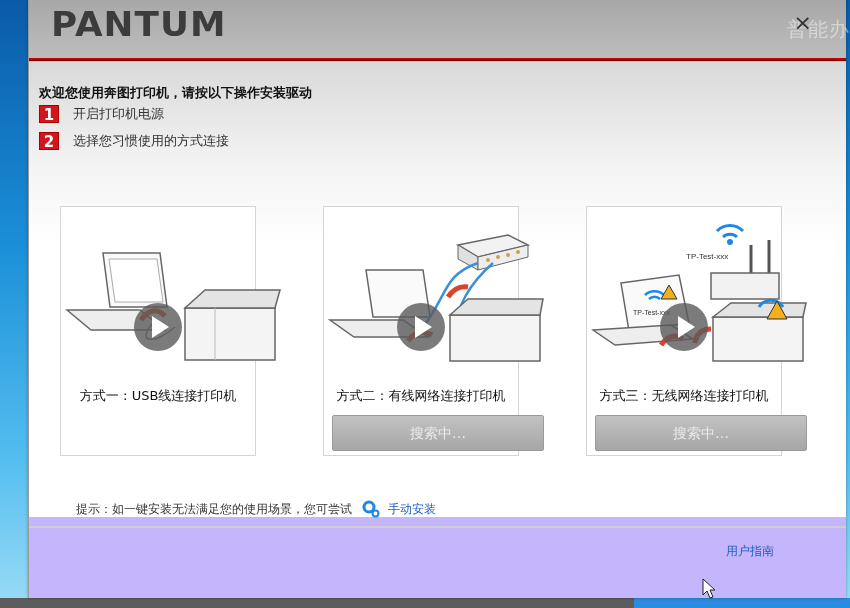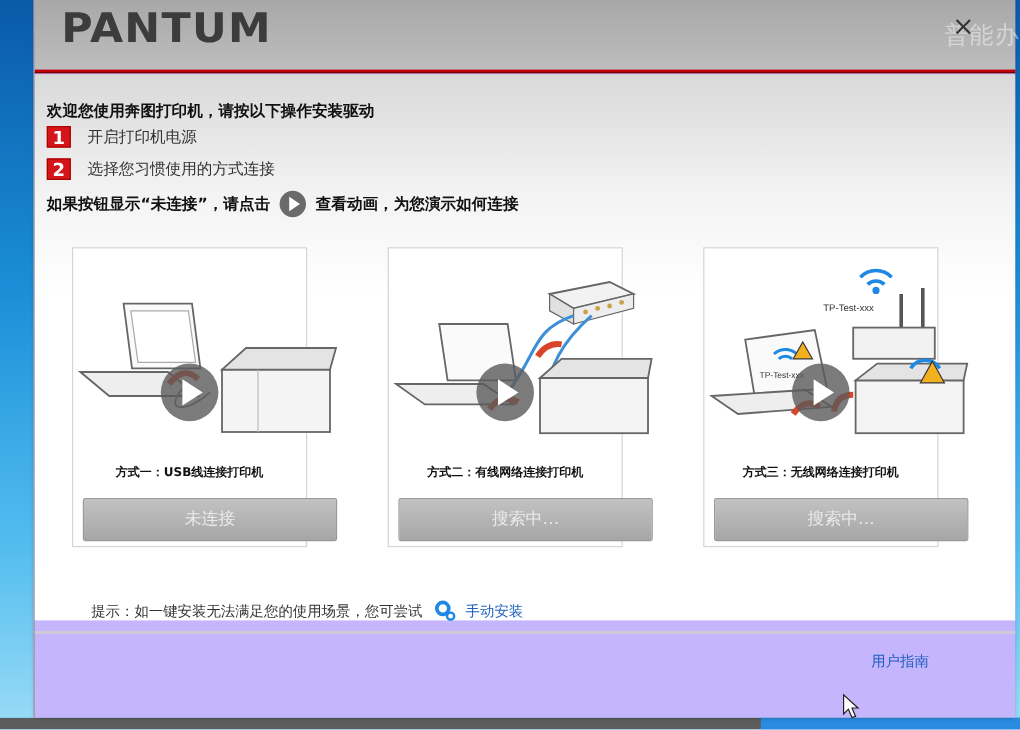--- a/index.html
+++ b/index.html
@@ -87,21 +87,21 @@
       position: absolute; left: 50%; top: 96px; width: 48px; height: 48px;
       margin-left: -24px; border-radius: 50%;
       background: rgba(90,90,90,0.8); cursor: pointer;
     }
     .play-big::after {
       content: ""; position: absolute; left: 18px; top: 13px;
       border-left: 17px solid #fff; border-top: 11px solid transparent; border-bottom: 11px solid transparent;
     }
     .card-title {
       position: absolute; left: 0; top: 180px; width: 100%; text-align: center;
-      font-size: 10px; font-weight: bold; color: #111;
+      font-size: 13px; font-weight: normal; color: #111;
     }
     .card-btn {
       position: absolute; left: 8px; top: 208px; width: 212px; height: 36px;
       background: linear-gradient(180deg, #c2c2c2 0%, #a6a6a6 100%);
       border: 1px solid #9a9a9a; border-radius: 2px;
       color: #eaeaea; font-size: 14px; text-align: center; line-height: 34px;
       cursor: pointer;
     }
     .tip-row {
       position: absolute; left: 32px; top: 500px; display: flex; align-items: center;
@@ -139,40 +139,34 @@
 
     <div class="step" style="top:43px;">
       <span class="step-badge">1</span>
       <span class="step-label">开启打印机电源</span>
     </div>
     <div class="step" style="top:70px;">
       <span class="step-badge">2</span>
       <span class="step-label">选择您习惯使用的方式连接</span>
     </div>
 
-    <div class="hint-line">
-      <span>如果按钮显示“未连接”，请点击</span>
-      <span class="play-mini"></span>
-      <span>查看动画，为您演示如何连接</span>
-    </div>
 
     <div class="card" style="left:31px;">
       <svg class="card-illustration" viewBox="0 0 218 150">
         <polygon points="38,38 95,38 102,92 45,92" fill="#fafafa" stroke="#666" stroke-width="1.5"></polygon>
         <polygon points="44,44 92,44 98,87 50,87" fill="#fff" stroke="#aaa"></polygon>
         <polygon points="2,95 75,95 100,115 26,115" fill="#eee" stroke="#666" stroke-width="1.5"></polygon>
         <path d="M88,108 C70,128 90,130 110,112" fill="none" stroke="#777" stroke-width="1.5"></path>
         <path d="M76,105 q12,-16 24,-4" fill="none" stroke="#d9442a" stroke-width="5"></path>
         <rect x="120" y="93" width="90" height="52" fill="#f4f4f4" stroke="#666" stroke-width="1.5"></rect>
         <polygon points="120,93 140,75 215,75 210,93" fill="#e4e4e4" stroke="#666" stroke-width="1.5"></polygon>
         <line x1="150" y1="93" x2="150" y2="145" stroke="#bbb"></line>
       </svg>
       <div class="play-big"></div>
       <div class="card-title">方式一：USB线连接打印机</div>
-      <div class="card-btn">未连接</div>
     </div>
 
     <div class="card" style="left:294px;">
       <svg class="card-illustration" viewBox="0 0 218 150">
         <polygon points="130,30 180,20 200,30 150,42" fill="#f2f2f2" stroke="#666" stroke-width="1.5"></polygon>
         <polygon points="130,30 150,42 150,55 130,44" fill="#e0e0e0" stroke="#666"></polygon>
         <polygon points="150,42 200,30 200,42 150,55" fill="#ededed" stroke="#666"></polygon>
         <circle cx="160" cy="45" r="2" fill="#c9a14a"></circle>
           <circle cx="170" cy="42" r="2" fill="#c9a14a"></circle>
         <circle cx="180" cy="40" r="2" fill="#c9a14a"></circle>

